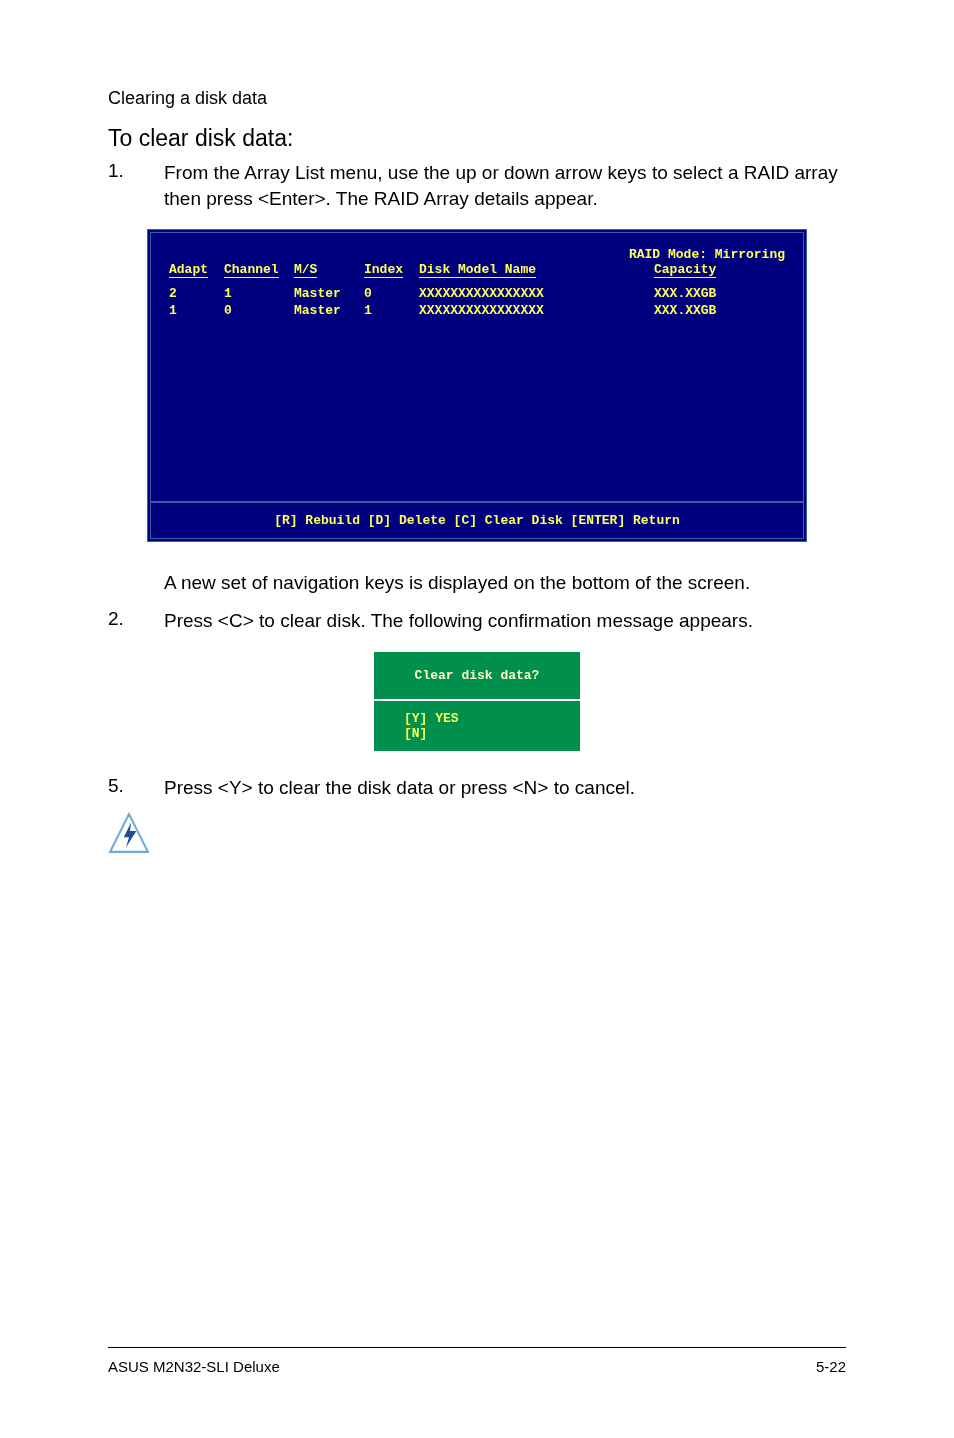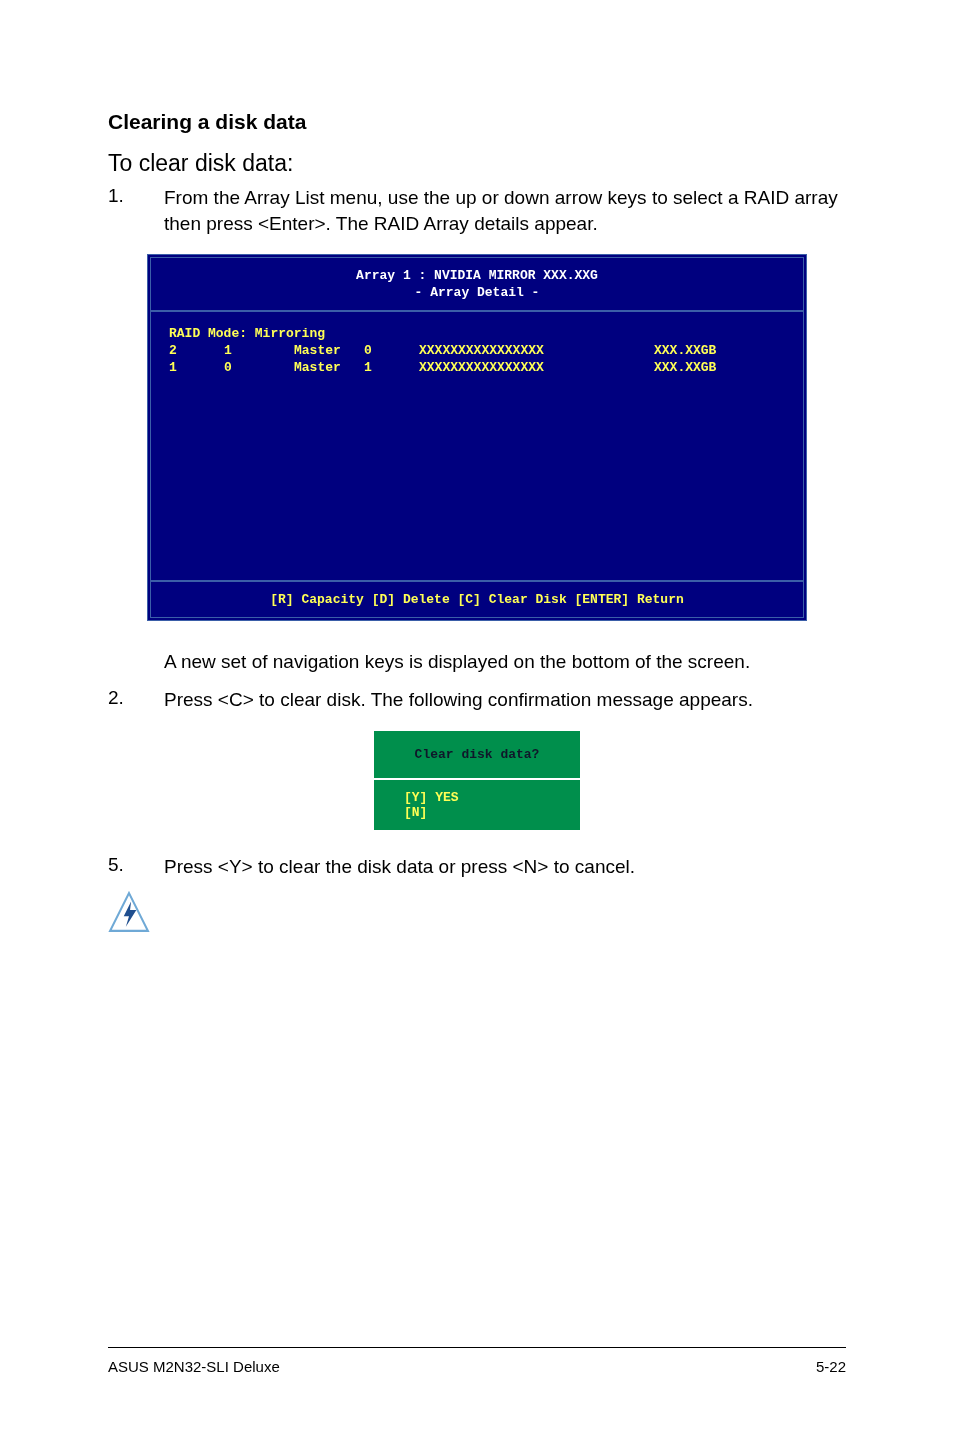--- a/index.html
+++ b/index.html
@@ -6,24 +6,23 @@
   html, body { width: 954px; height: 1438px; }
   body {
     font-family: Arial, Helvetica, sans-serif;
     background: #ffffff;
     color: #000000;
     padding: 88px 108px 50px 108px;
     position: relative;
   }
 
   .section-title {
-    font-size: 21px;
-    font-weight: bold;
+    font-size: 18px;
+    font-weight: normal;
     margin-bottom: 16px;
-    margin-top: 22px;
   }
   .lead {
     font-size: 23px;
     margin-bottom: 8px;
   }
   .step-row {
     display: flex;
     font-size: 19px;
     margin-bottom: 12px;
   }
@@ -52,21 +51,21 @@
     border-bottom: 2px solid #3b5ea8;
   }
   .bios-header .line1 { color: #ffffff; font-weight: bold; }
   .bios-header .line2 { color: #ffffff; font-weight: bold; margin-top: 2px; }
 
   .bios-body {
     padding: 12px 18px 12px 18px;
     border-bottom: 2px solid #3b5ea8;
     min-height: 270px;
   }
-  .mode-line, .width-line { color: #ffff55; font-weight: bold; }
+  .mode-line, .width-line { color: #ffff55; font-weight: bold; text-align: right; }
   .width-line .block { margin-left: 110px; }
   .mode-line { margin-top: 2px; }
   .width-line { margin-top: 4px; margin-bottom: 20px; }
 
   .thead-row, .trow {
     display: flex;
     color: #ffff55;
     font-weight: bold;
   }
   .thead-row span, .trow span {
@@ -97,21 +96,21 @@
   
   .confirm-wrap {
     width: 206px;
     margin: 18px auto 24px auto;
     font-family: "Courier New", Courier, monospace;
     font-size: 13px;
     font-weight: bold;
   }
   .confirm-top {
     background: #008f4c;
-    color: #0f172a;
+    color: #fef9c3;
     text-align: center;
     padding: 16px 0;
   }
   .confirm-bottom {
     background: #008f4c;
     color: #ffff55;
     padding: 10px 30px;
     display: flex;
     justify-content: space-between;
     margin-top: 2px;
@@ -156,46 +155,50 @@
 
 <div class="section-title">Clearing a disk data</div>
 <div class="lead">To clear disk data:</div>
 
 <div class="step-row">
   <div class="step-num">1.</div>
   <div class="step-body">From the Array List menu, use the up or down arrow keys to select a RAID array then press &lt;Enter&gt;. The RAID Array details appear.</div>
 </div>
 
 <div class="bios-panel">
-  <div class="bios-header">
-    <div class="line1">Array 1 : NVIDIA MIRROR  XXX.XXG</div>
-    <div class="line2">- Array Detail -</div>
-  </div>
   <div class="bios-body">
     <div class="mode-line">RAID Mode: Mirroring</div>
 
+    <div class="thead-row">
+      <span class="col-adapt"><span class="underline">Adapt</span></span>
+      <span class="col-channel"><span class="underline">Channel</span></span>
+      <span class="col-ms"><span class="underline">M/S</span></span>
+      <span class="col-index"><span class="underline">Index</span></span>
+      <span class="col-model"><span class="underline">Disk Model Name</span></span>
+      <span class="col-cap"><span class="underline">Capacity</span></span>
+    </div>
 
     <div class="trow">
       <span class="col-adapt">2</span>
       <span class="col-channel">1</span>
       <span class="col-ms">Master</span>
       <span class="col-index">0</span>
       <span class="col-model">XXXXXXXXXXXXXXXX</span>
       <span class="col-cap">XXX.XXGB</span>
     </div>
     <div class="trow">
       <span class="col-adapt">1</span>
       <span class="col-channel">0</span>
       <span class="col-ms">Master</span>
       <span class="col-index">1</span>
       <span class="col-model">XXXXXXXXXXXXXXXX</span>
       <span class="col-cap">XXX.XXGB</span>
     </div>
   </div>
-  <div class="bios-footer">[R] Capacity  [D] Delete  [C] Clear Disk  [ENTER] Return</div>
+  <div class="bios-footer">[R] Rebuild  [D] Delete  [C] Clear Disk  [ENTER] Return</div>
 </div>
 
 <div class="step-row">
   <div class="step-num"></div>
   <div class="step-body">A new set of  navigation keys is displayed on the bottom of the screen.</div>
 </div>
 
 <div class="step-row">
   <div class="step-num">2.</div>
   <div class="step-body">Press &lt;C&gt; to clear disk. The following confirmation message appears.</div>

